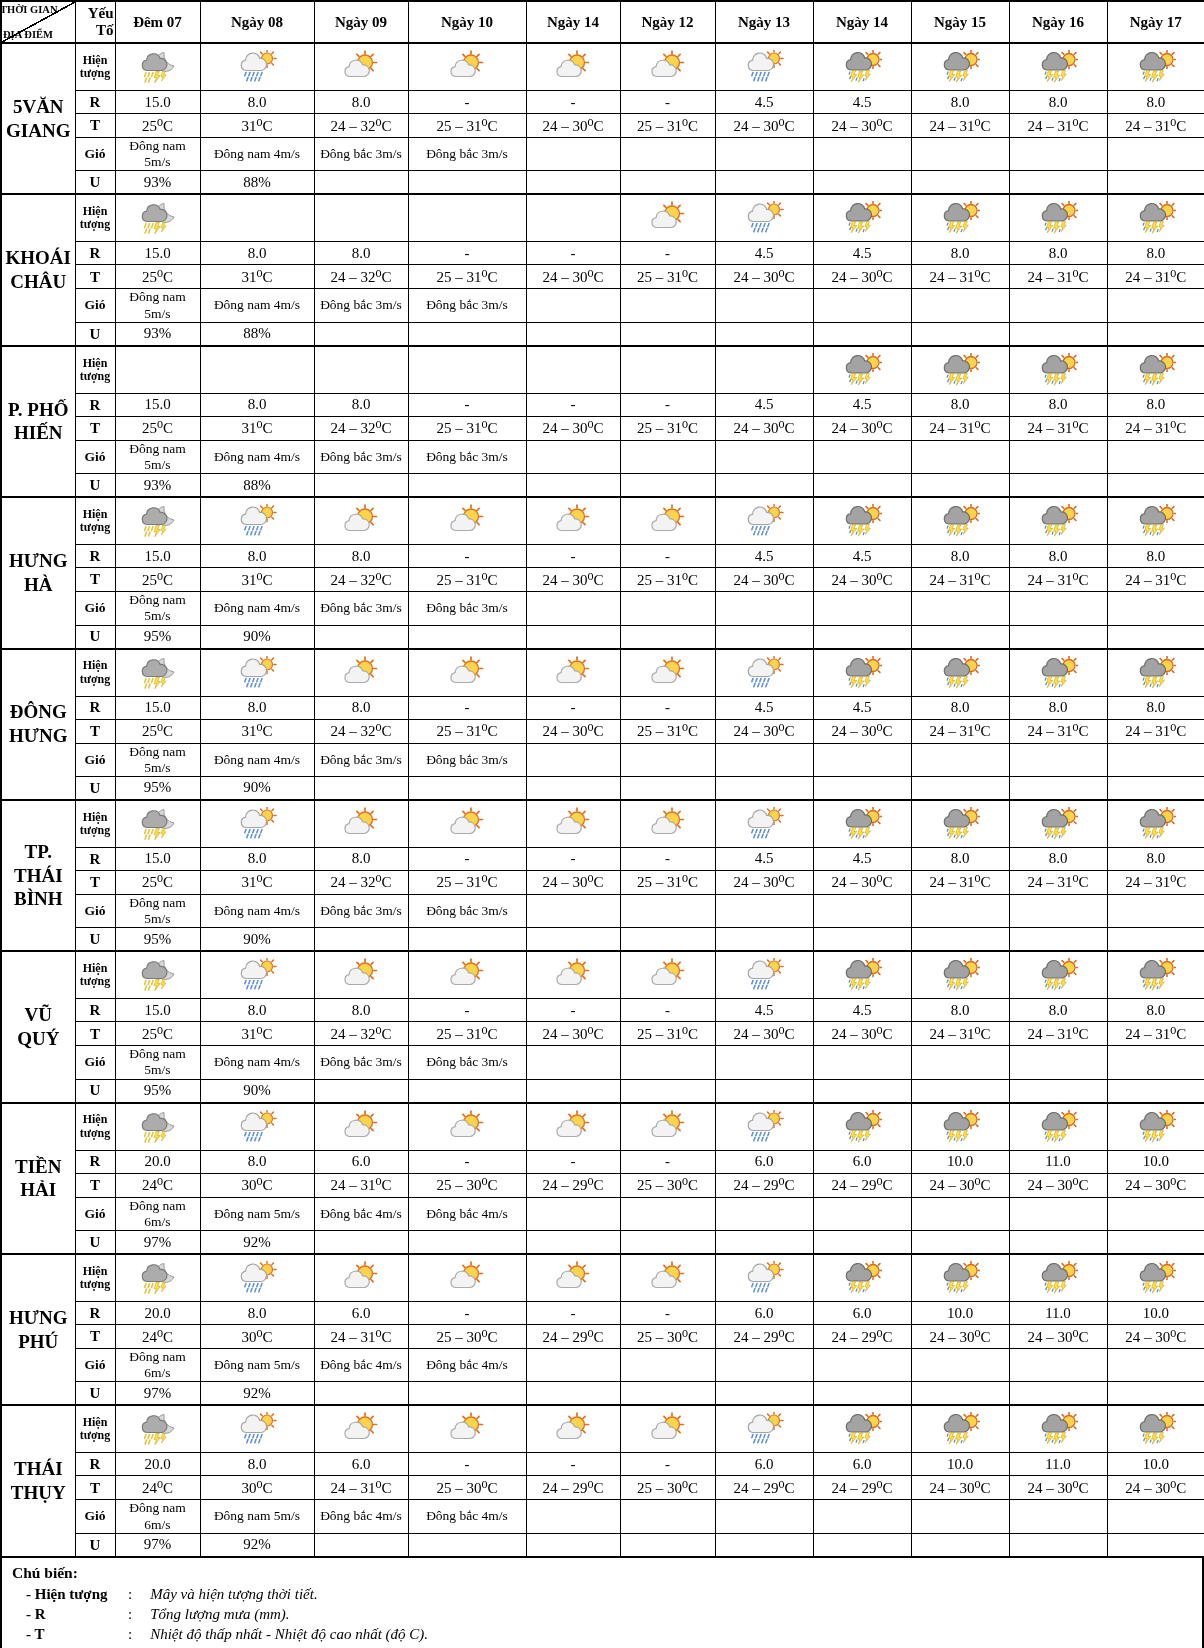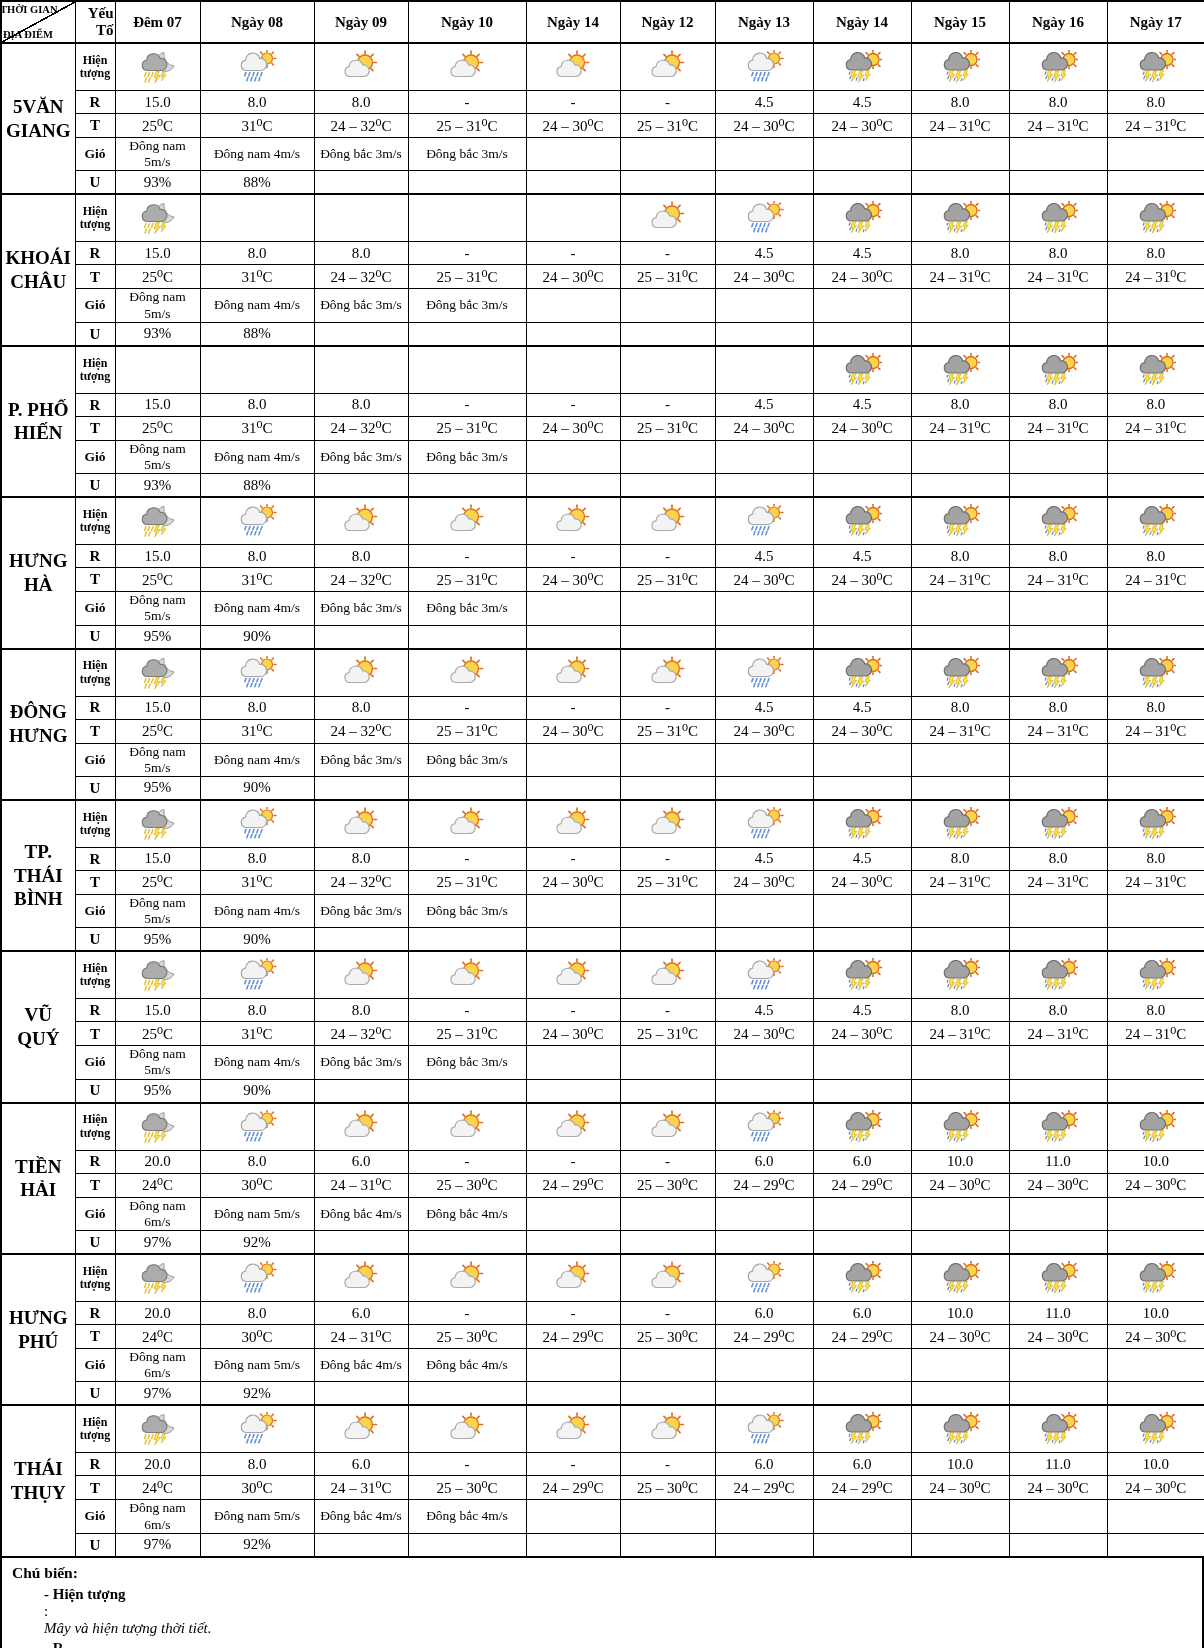--- a/index.html
+++ b/index.html
@@ -16,21 +16,21 @@
   .factor-cell{font-weight:bold;font-size:12px;white-space:pre-line;line-height:1.1;}
   tr.row-icon td{height:46px;}
   tr.row-icon td.icon-cell{line-height:0;}
   .icon-cell svg{vertical-align:middle;}
   tr.row-data td{height:22px;font-size:15px;}
   tr.row-temp td{height:23px;font-size:15px;}
   tr.row-wind td{height:32px;font-size:13.5px;line-height:1.2;}
   tr.block-start td{border-top:2px solid #000;}
   .legend{border-left:2px solid #000;border-right:2px solid #000;height:158px;box-sizing:border-box;padding:5px 0 0 10px;overflow:hidden;}
   .lg-title{font-weight:bold;font-size:15.5px;margin:1px 0 4px 0;}
-  .lg-line{display:flex;align-items:baseline;font-size:15px;margin:3px 0 3px 14px;flex-direction:column;}
+  .lg-line{display:flex;align-items:baseline;font-size:15px;margin:3px 0 3px 14px;}
   .lg-label{font-weight:bold;width:102px;flex:none;}
   .lg-colon{flex:none;}
   .lg-def{font-style:italic;margin-left:18px;}
 </style>
 </head>
 <body>
 
 <div class="sheet">
   <table>
     <colgroup>

